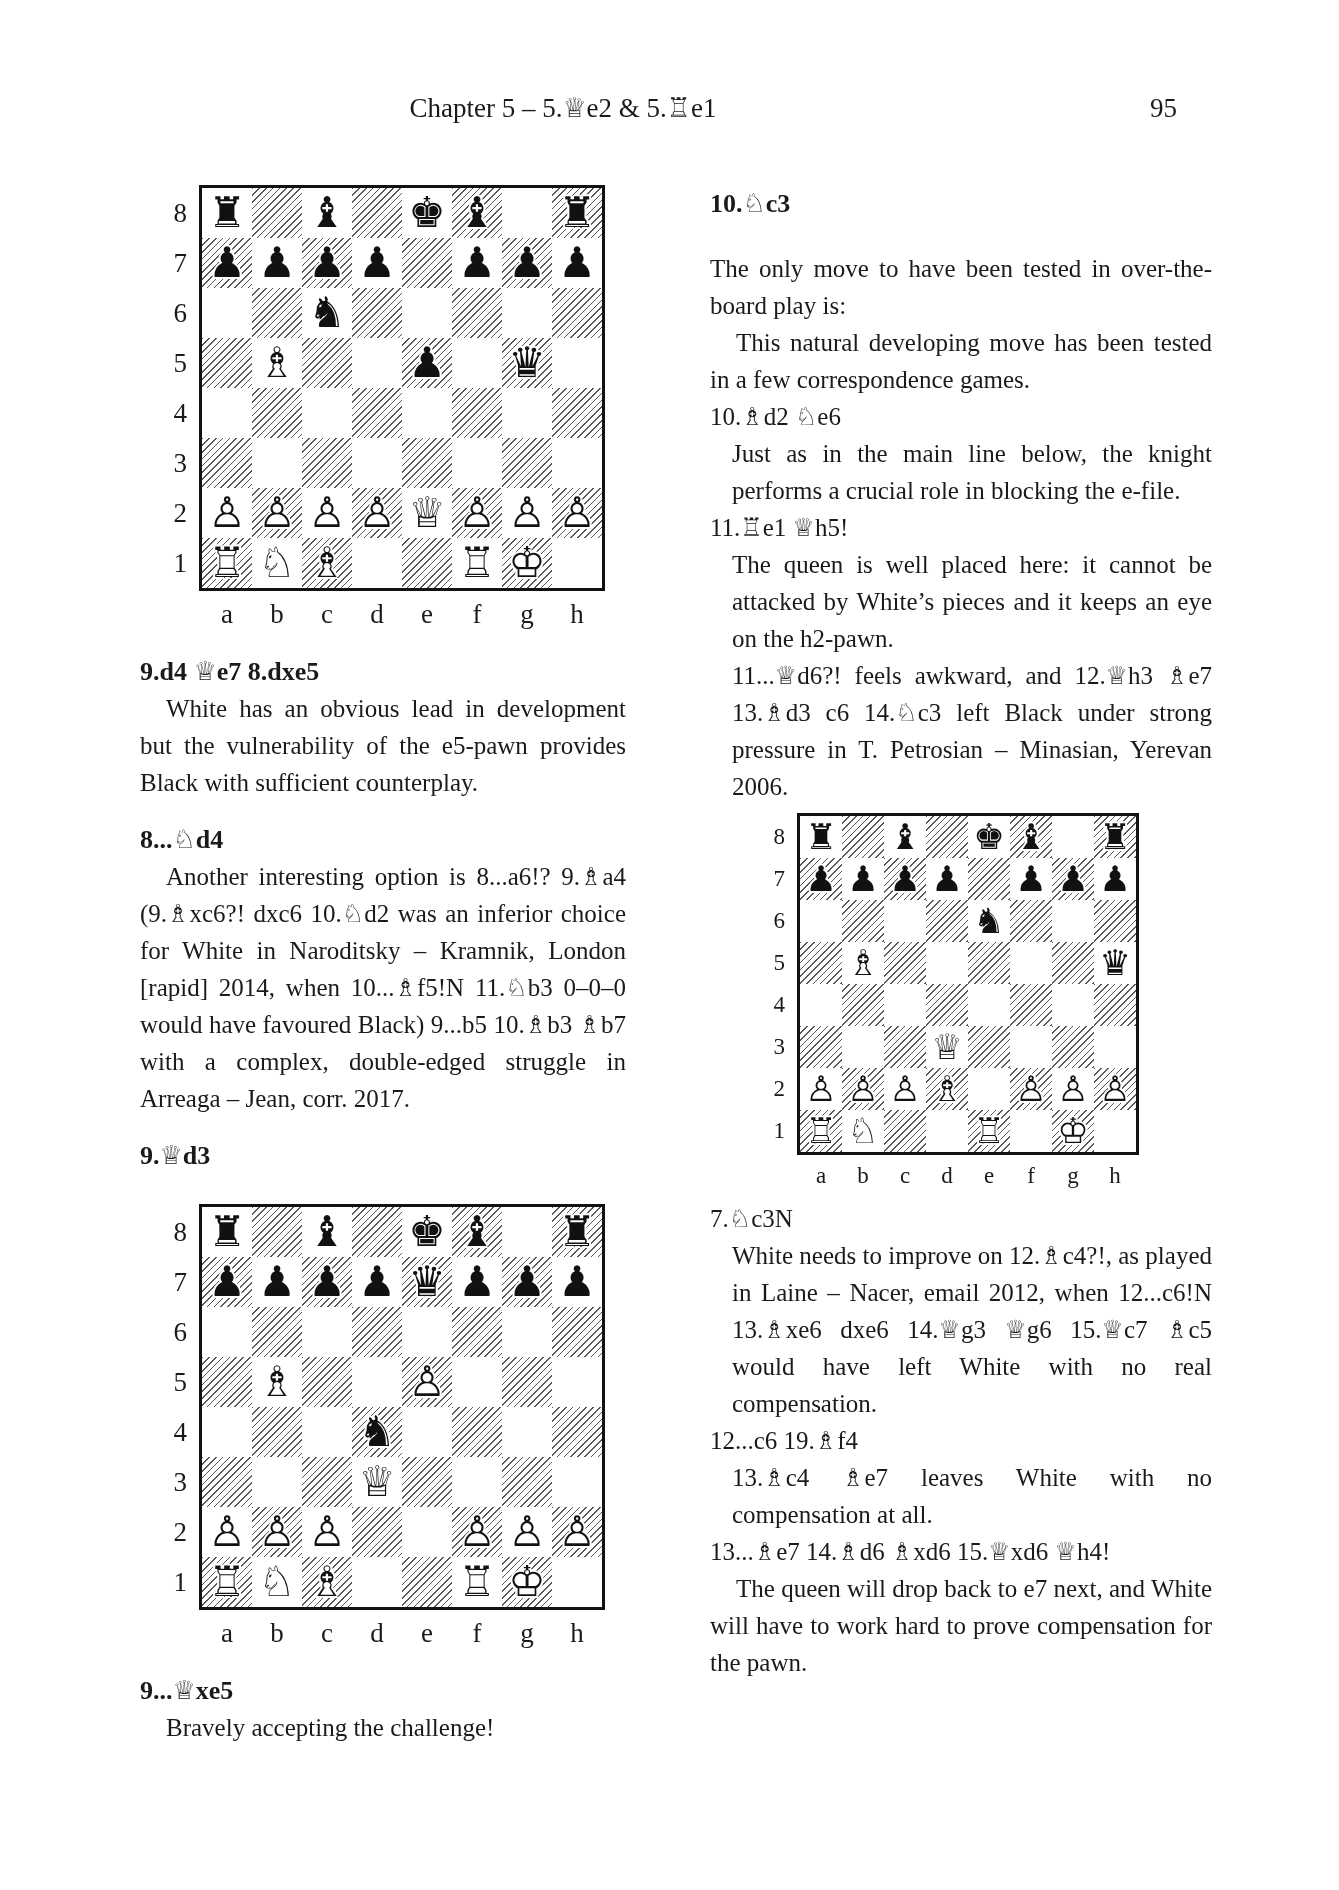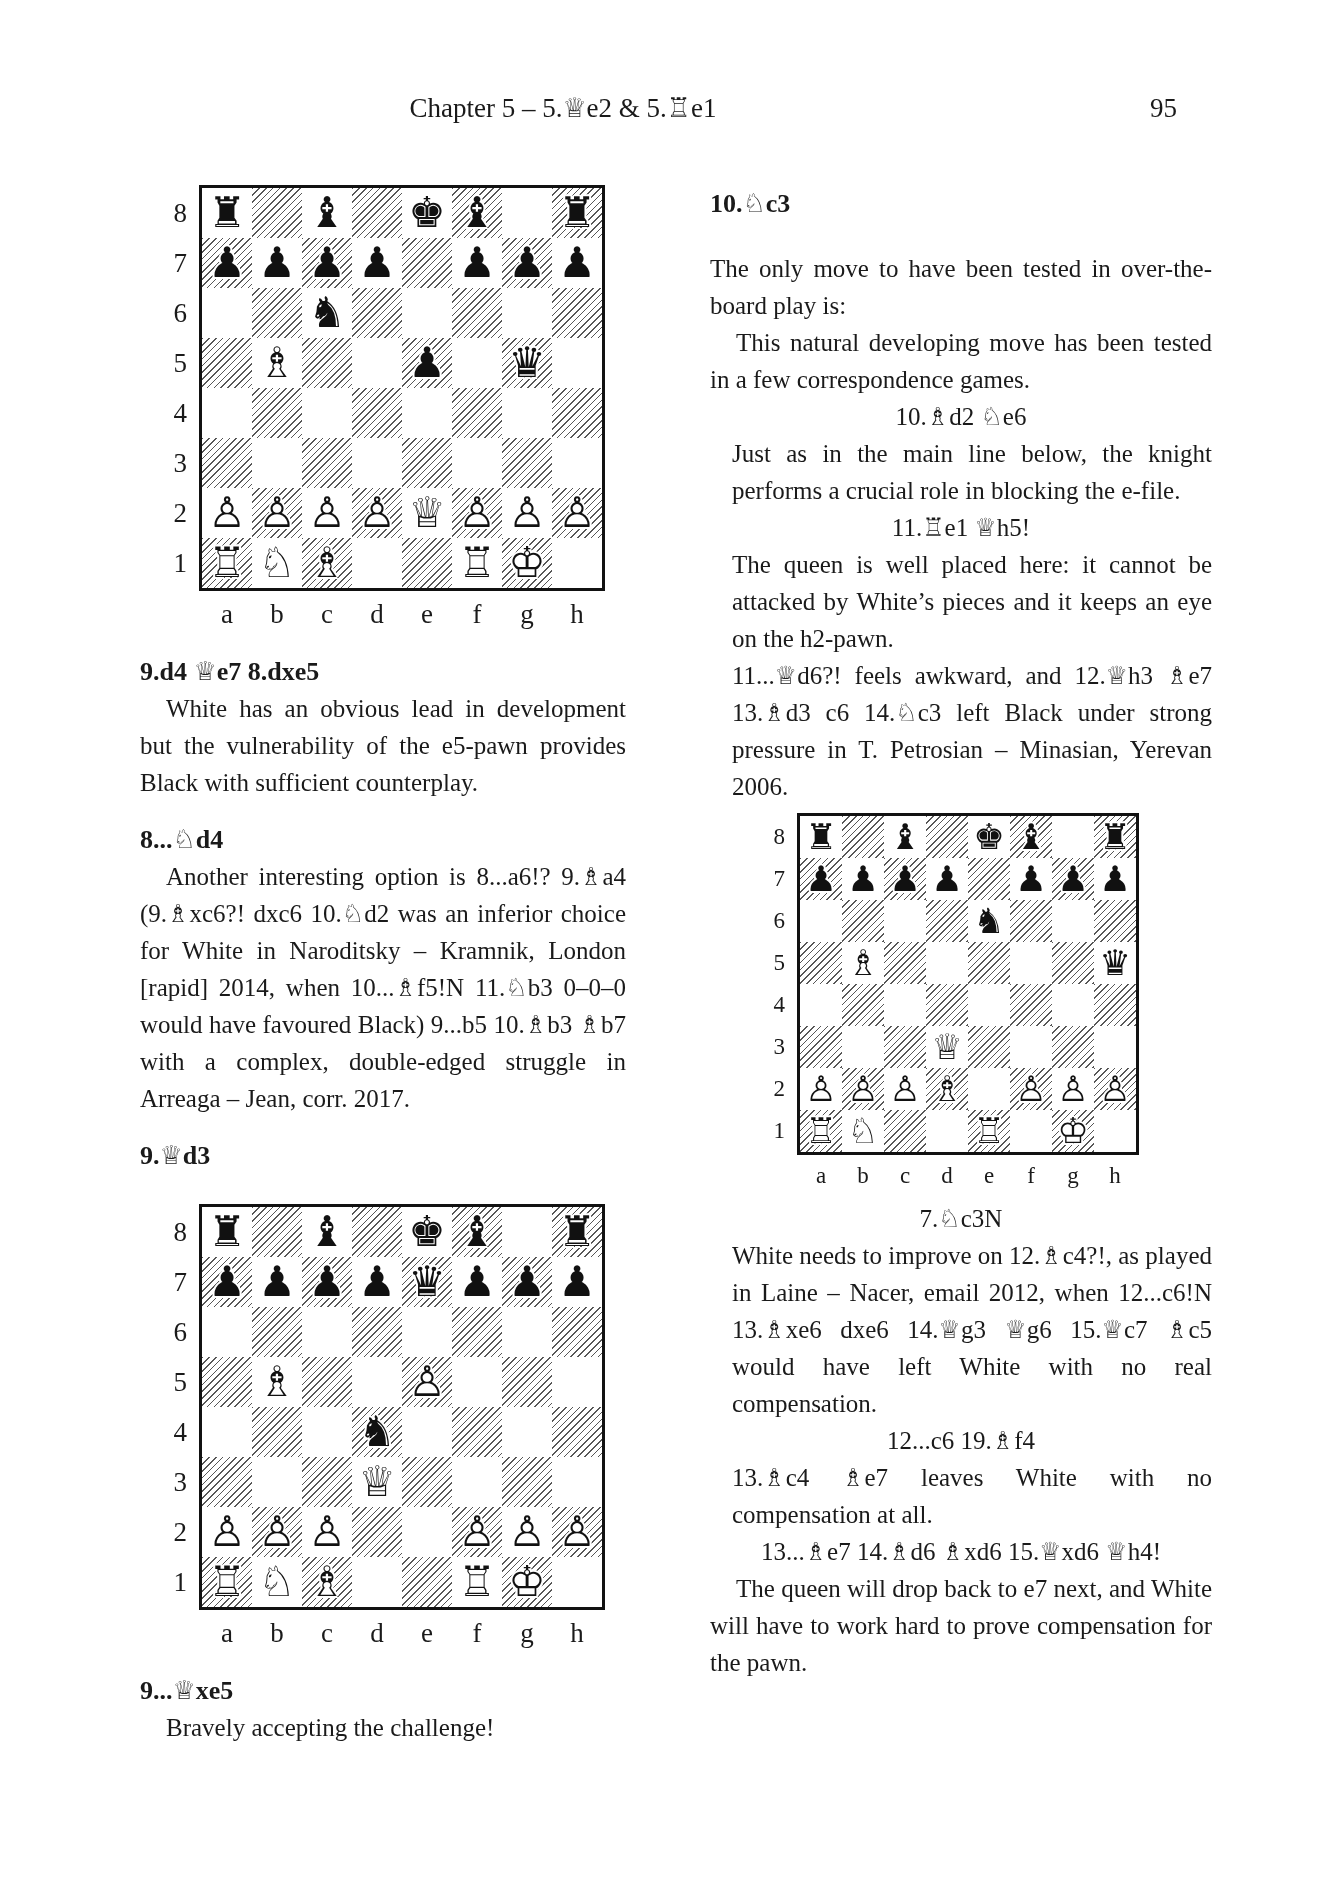--- a/index.html
+++ b/index.html
@@ -21,21 +21,21 @@
     position:absolute;top:0;text-align:justify;
     font-size:25px;line-height:37px;
   }
   #col-left{left:140px;width:486px;}
   #col-right{left:702px;width:502px;margin-left:8px;}
   .blk{margin:0;}
   .blk-h{font-weight:700;text-align:left;margin-top:20px;font-size:26px;}
   .blk-p{text-indent:26px;}
   .blk-p0{margin-top:28px;}
   .blk-pi{margin-left:22px;}
-  .blk-ml{text-align:center;}
+  .blk-ml{text-align:left;}
   #col-left > .blk:first-child{margin-top:185px;}
   #col-right > .blk:first-child{margin-top:185px;}
   .blk-diagram{margin-top:8px;margin-bottom:8px;}
   .blk-h + .blk-diagram{margin-top:30px;}
 
   
   .diagram{--sq:50px;margin-left:25px;}
   #col-right .diagram{--sq:42px;margin-left:53px;}
   .diag-row{display:flex;}
   .ranks{display:flex;flex-direction:column;padding-top:3px;}

